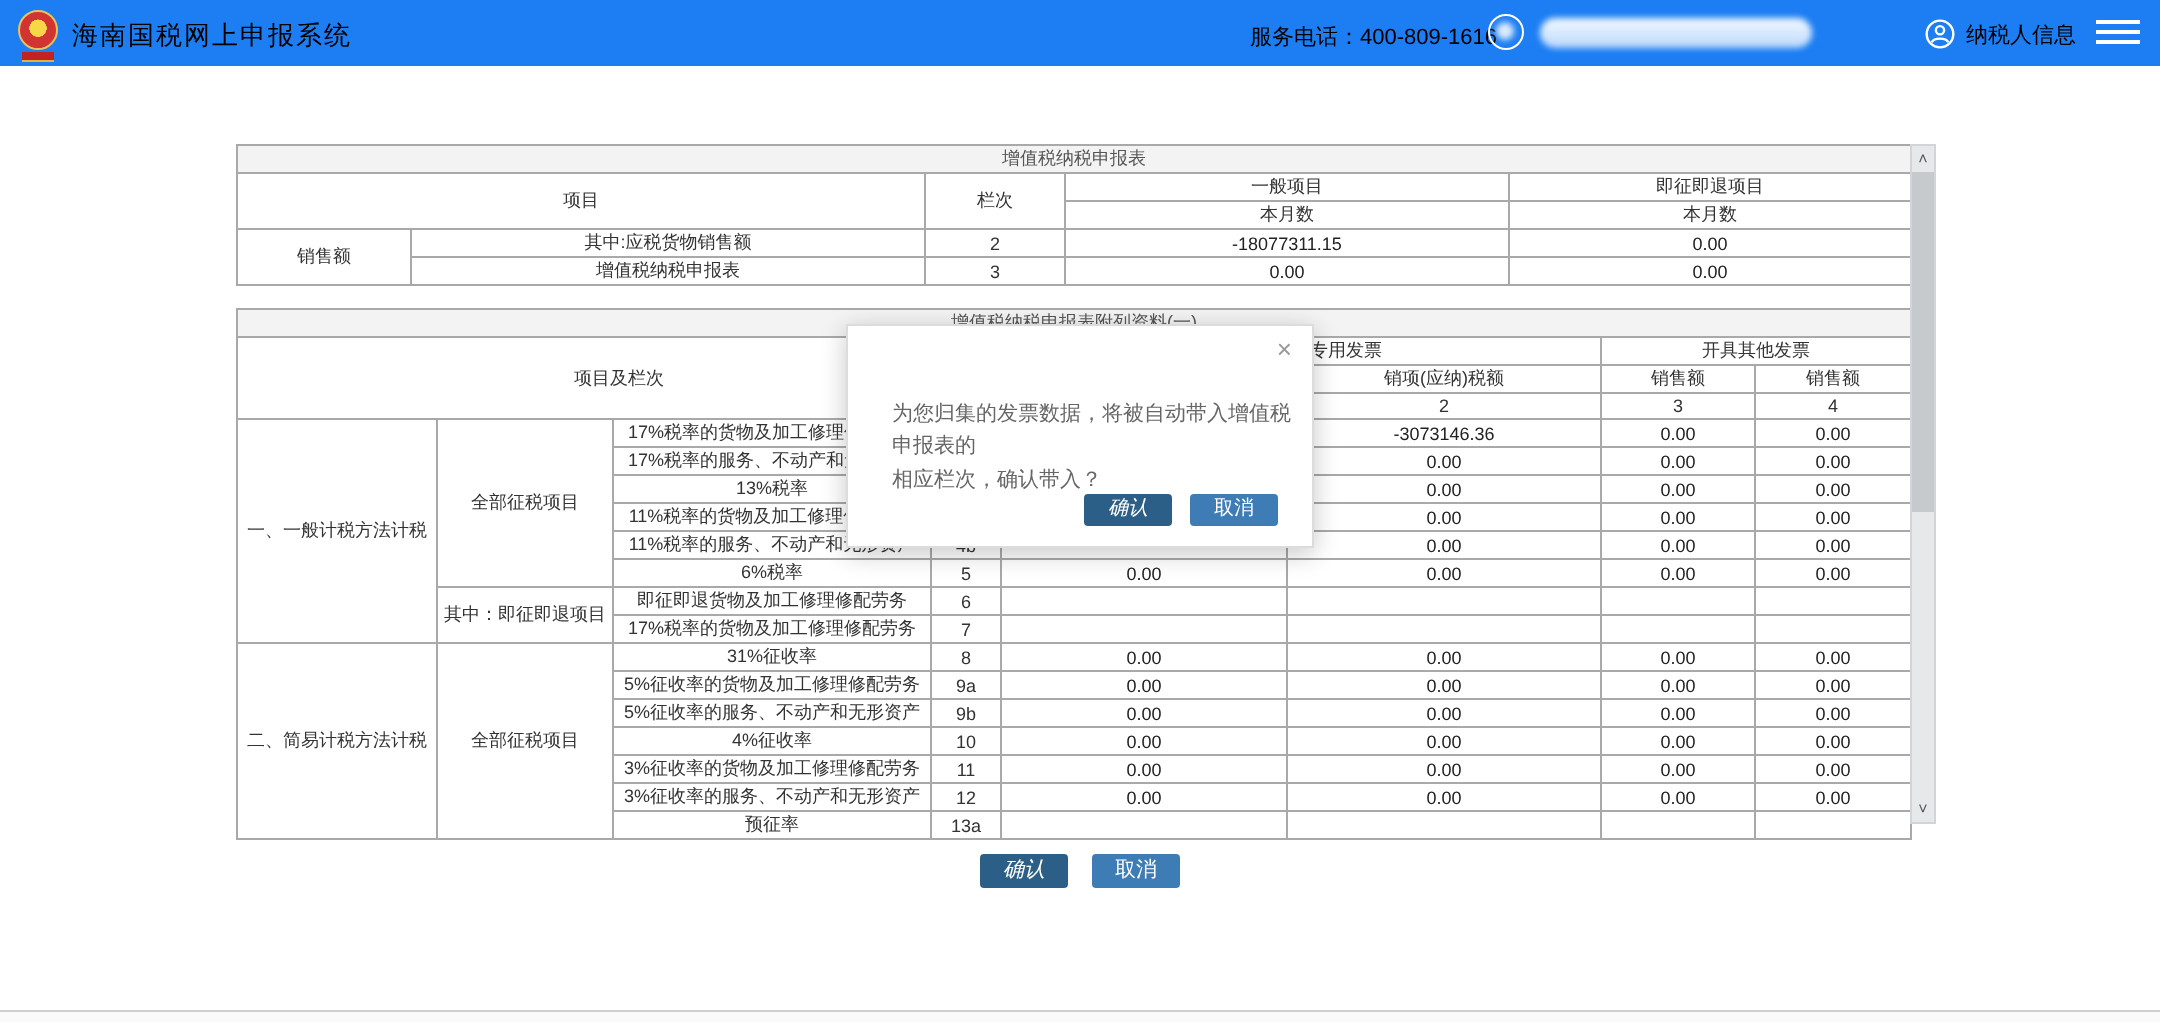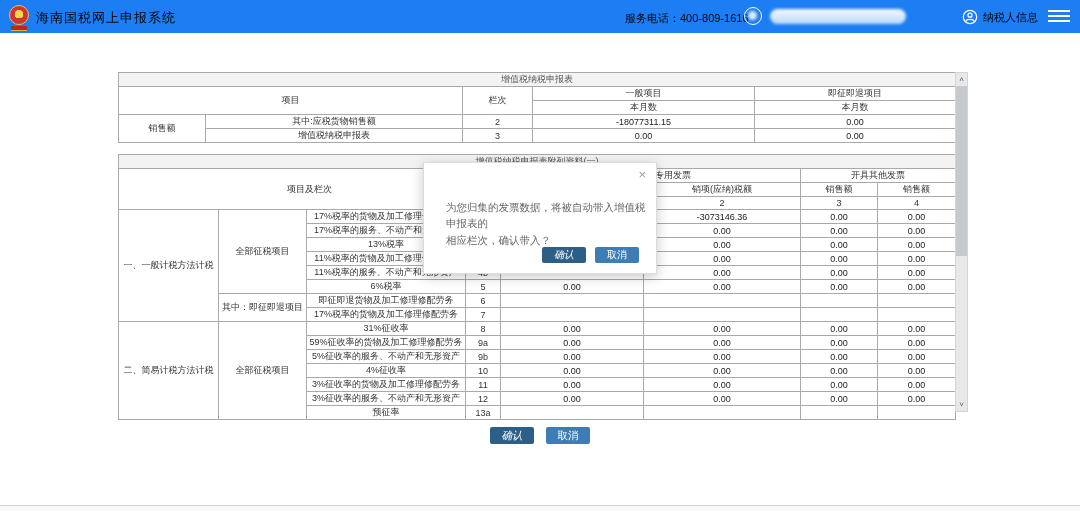--- a/index.html
+++ b/index.html
@@ -236,21 +236,21 @@
         <td rowspan="7">二、简易计税方法计税</td>
         <td rowspan="7">全部征税项目</td>
         <td class="data">31%征收率</td>
         <td class="data">8</td>
         <td class="data val">0.00</td>
         <td class="data val">0.00</td>
         <td class="data val">0.00</td>
         <td class="data val">0.00</td>
       </tr>
       <tr>
-        <td class="data">59%征收率的货物及加工修理修配劳务</td>
+        <td class="data">5%征收率的货物及加工修理修配劳务</td>
         <td class="data">9a</td>
         <td class="data val">0.00</td>
         <td class="data val">0.00</td>
         <td class="data val">0.00</td>
         <td class="data val">0.00</td>
       </tr>
       <tr>
         <td class="data">5%征收率的服务、不动产和无形资产</td>
         <td class="data">9b</td>
         <td class="data val">0.00</td>

